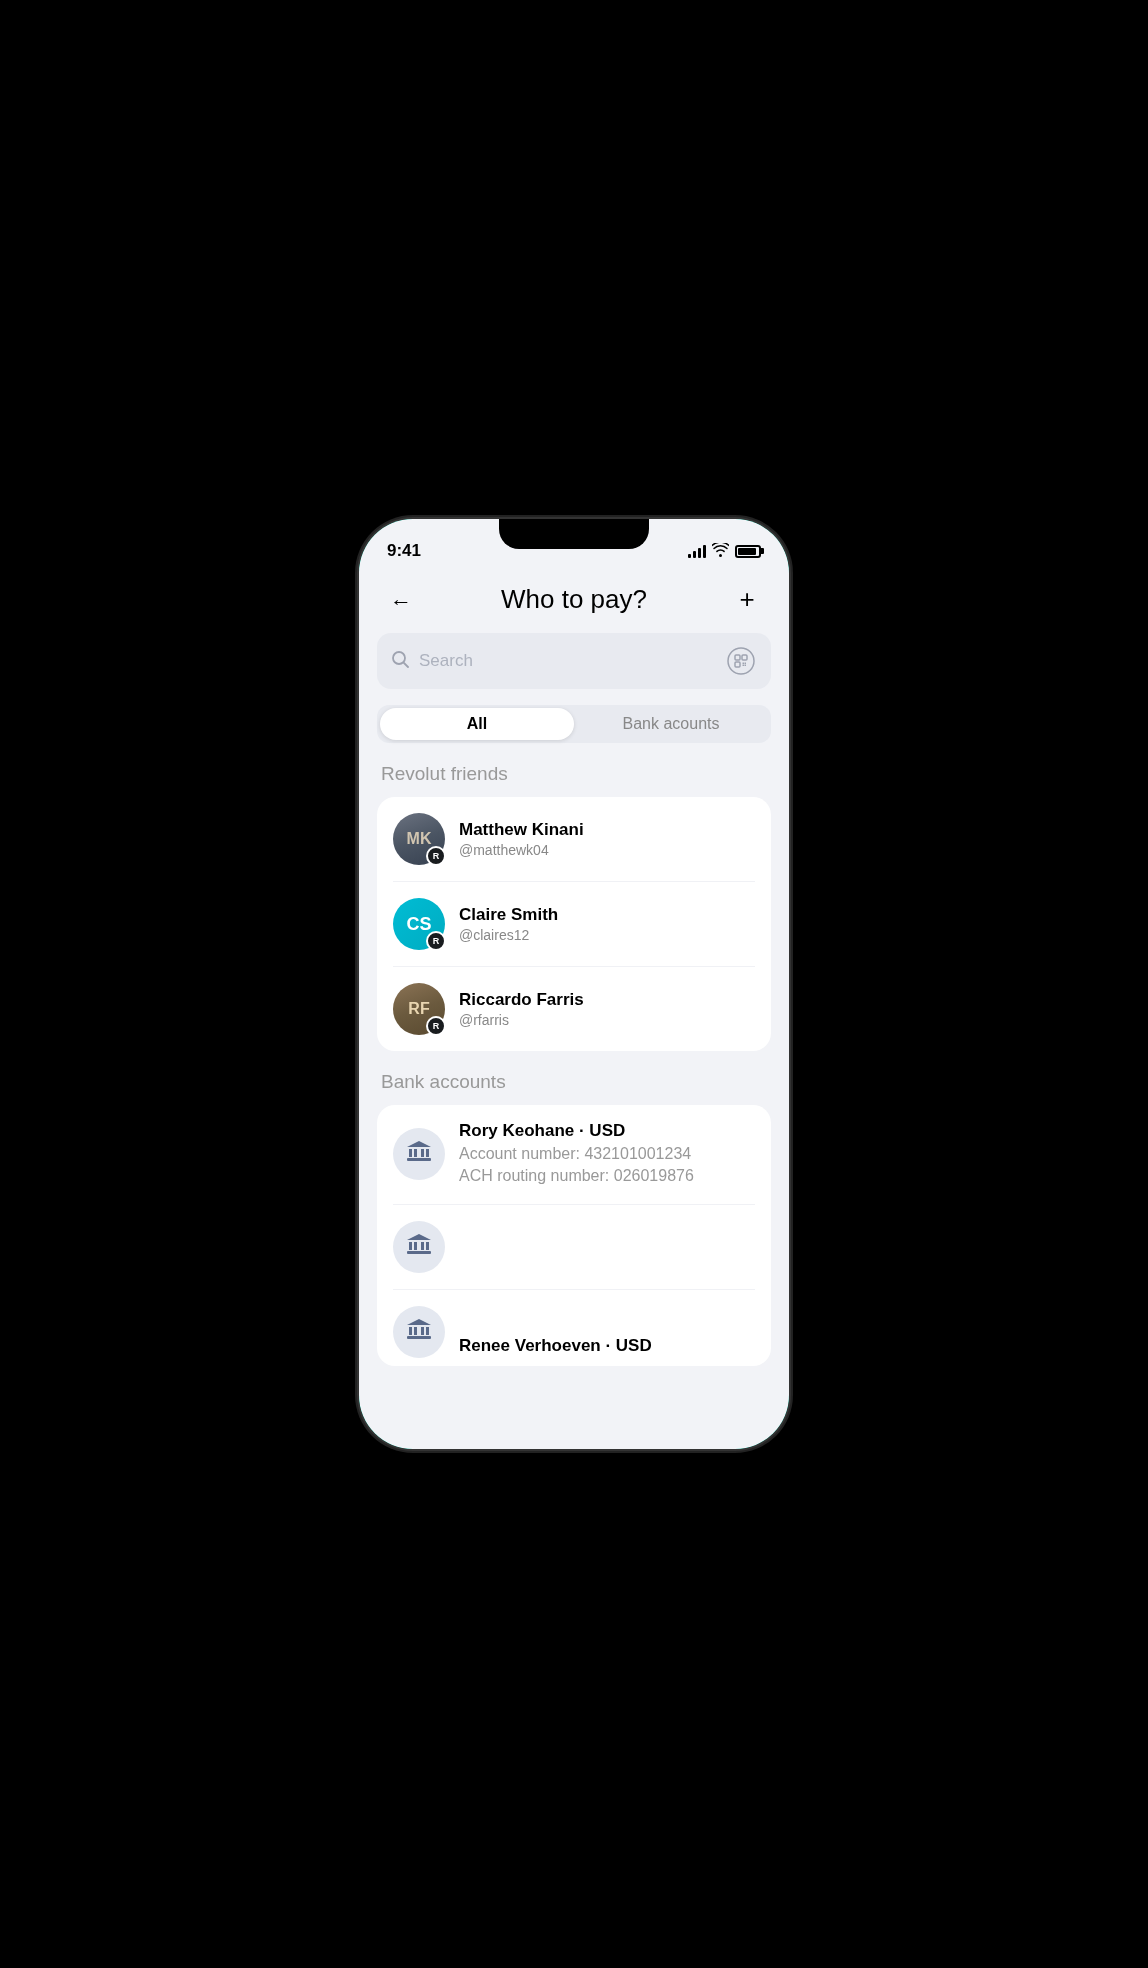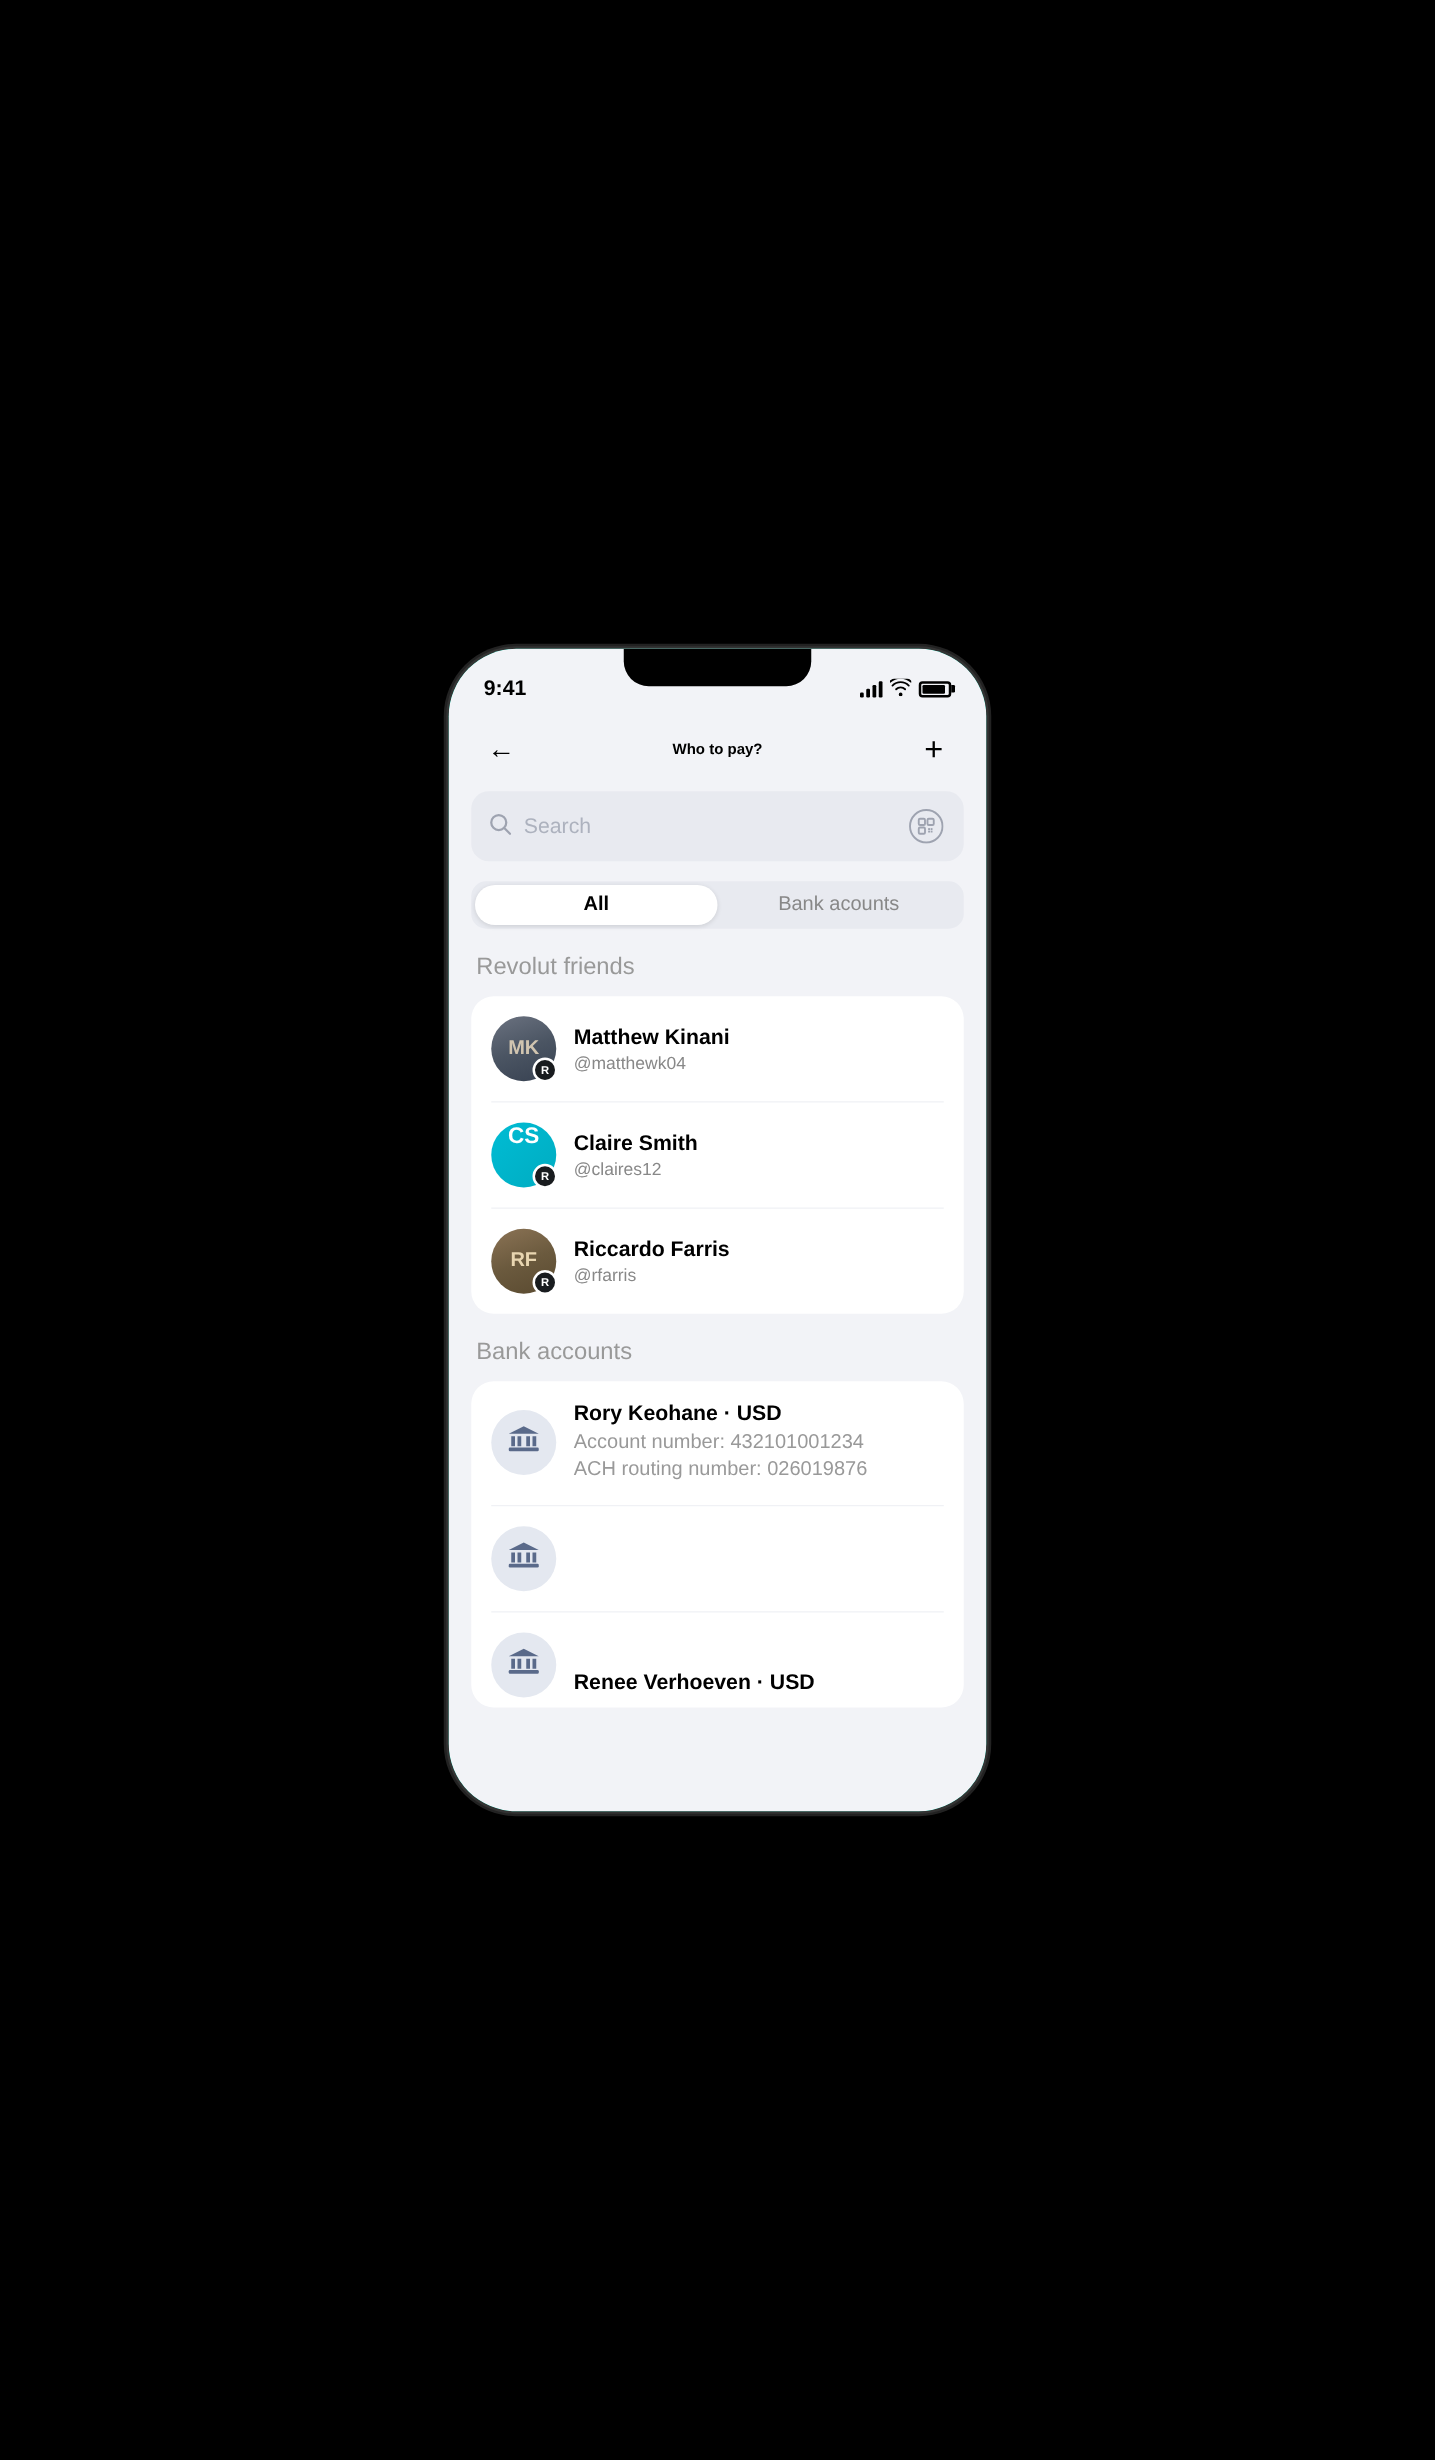--- a/index.html
+++ b/index.html
@@ -130,22 +130,22 @@
       cursor: pointer;
     }
 
     .back-arrow {
       font-size: 22px;
       color: #000;
       font-weight: 300;
     }
 
     .page-title {
-      font-size: 12px;
-      font-weight: 700;
+      font-size: 26px;
+      font-weight: 400;
       color: #000;
     }
 
     .add-btn {
       width: 36px;
       height: 36px;
       display: flex;
       align-items: center;
       justify-content: center;
       cursor: pointer;
@@ -262,20 +262,21 @@
       flex-shrink: 0;
     }
 
     .avatar-img {
       width: 52px;
       height: 52px;
       border-radius: 50%;
       overflow: hidden;
       background: #ccc;
       display: flex;
+      align-items: center;
       justify-content: center;
     }
 
     .avatar-initials {
       color: #fff;
       font-size: 18px;
       font-weight: 700;
     }
 
     .revolut-badge {

